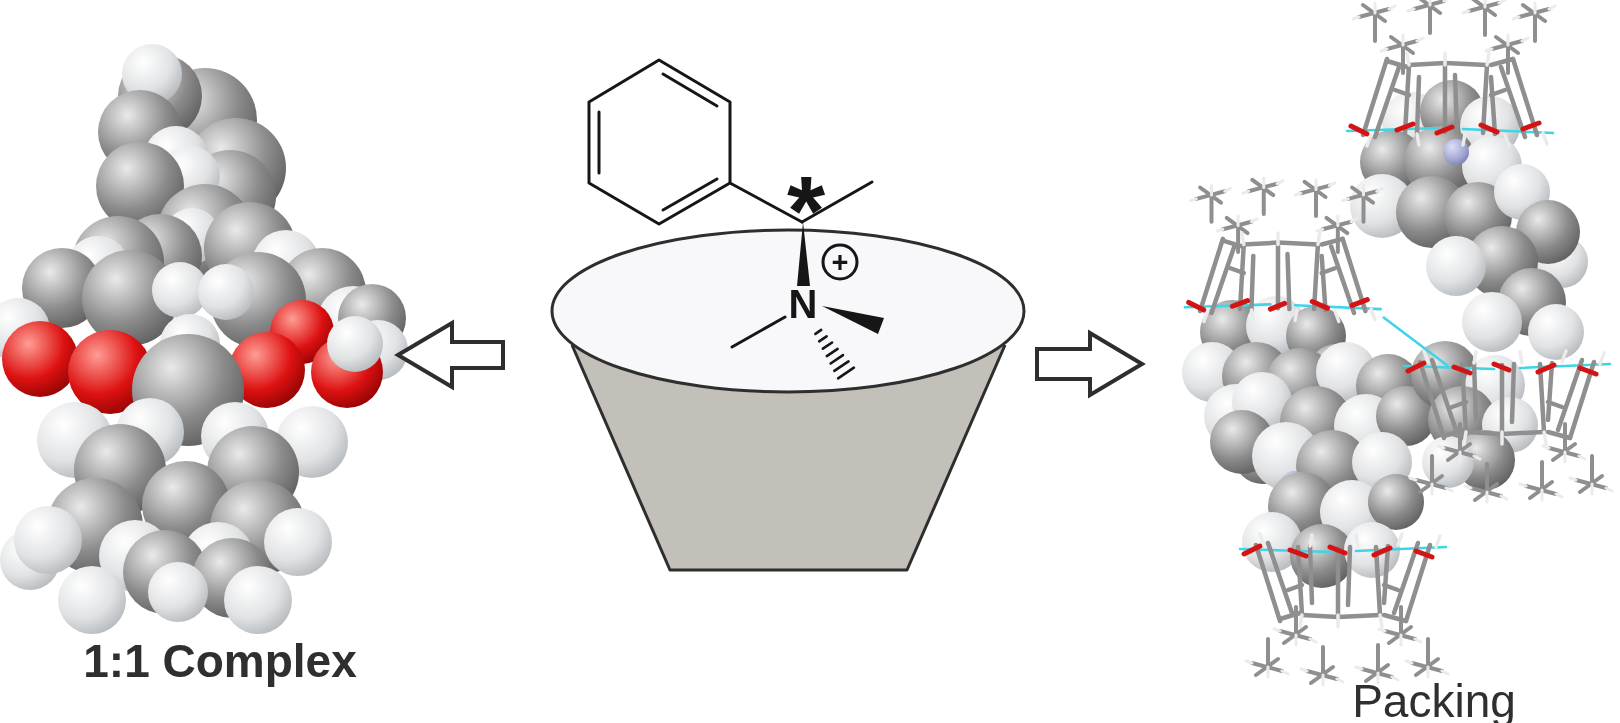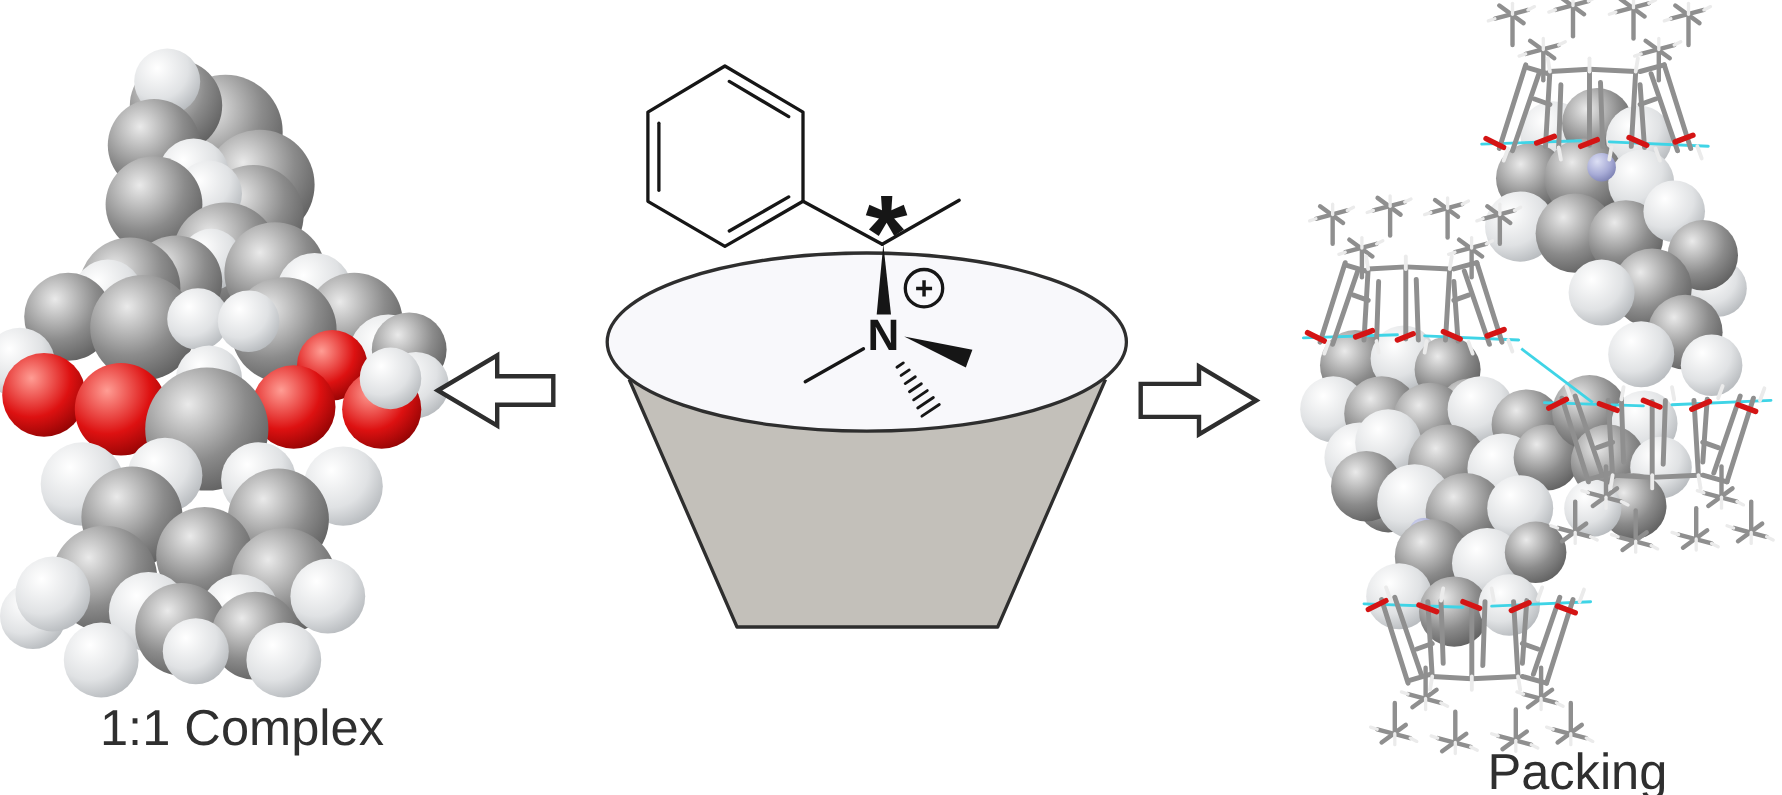--- a/index.html
+++ b/index.html
@@ -1,21 +1,21 @@
 <!DOCTYPE html>
 <html style="--bg: #ffffff; --ink: #161616; --outline: #2e2e2e; --label: #2f2f2f; --cup-body: #c3c0ba; --cup-top: #f8f8fb; --arrow-fill: #ffffff;"><head>
 <meta charset="utf-8">
 <style>
   html,body{margin:0;padding:0;background:#fff;}
   #canvas{position:relative;width:1620px;height:723px;background:var(--bg,#fff);
           font-family:"Liberation Sans",sans-serif;overflow:hidden;}
   #scene{position:absolute;left:0;top:0;}
   .caption{position:absolute;font-size:46px;color:var(--label,#2f2f2f);
            text-align:center;letter-spacing:0px;}
-  #complex-caption{left:10px;top:634px;width:420px;}
+  #complex-caption{left:10px;top:634px;width:420px;font-weight:bold;}
   #packing-caption{left:1284px;top:674px;width:300px;}
   svg text{font-family:"Liberation Sans",sans-serif;}
   .bond{stroke:var(--ink);stroke-width:3;fill:none;stroke-linecap:round;}
   .ring{stroke:var(--ink);stroke-width:3;fill:none;stroke-linejoin:round;}
   .wedge{fill:var(--ink);stroke:none;}
   .hash{stroke:var(--ink);stroke-width:2.6;stroke-linecap:round;}
   .cup-body{fill:var(--cup-body);stroke:var(--outline);stroke-width:3;stroke-linejoin:round;}
   .cup-top{fill:var(--cup-top);stroke:var(--outline);stroke-width:3;}
   .arrow{fill:var(--arrow-fill);stroke:var(--outline);stroke-width:4;stroke-linejoin:miter;}
   .charge-circle{fill:var(--cup-top);stroke:var(--ink);stroke-width:3;}

